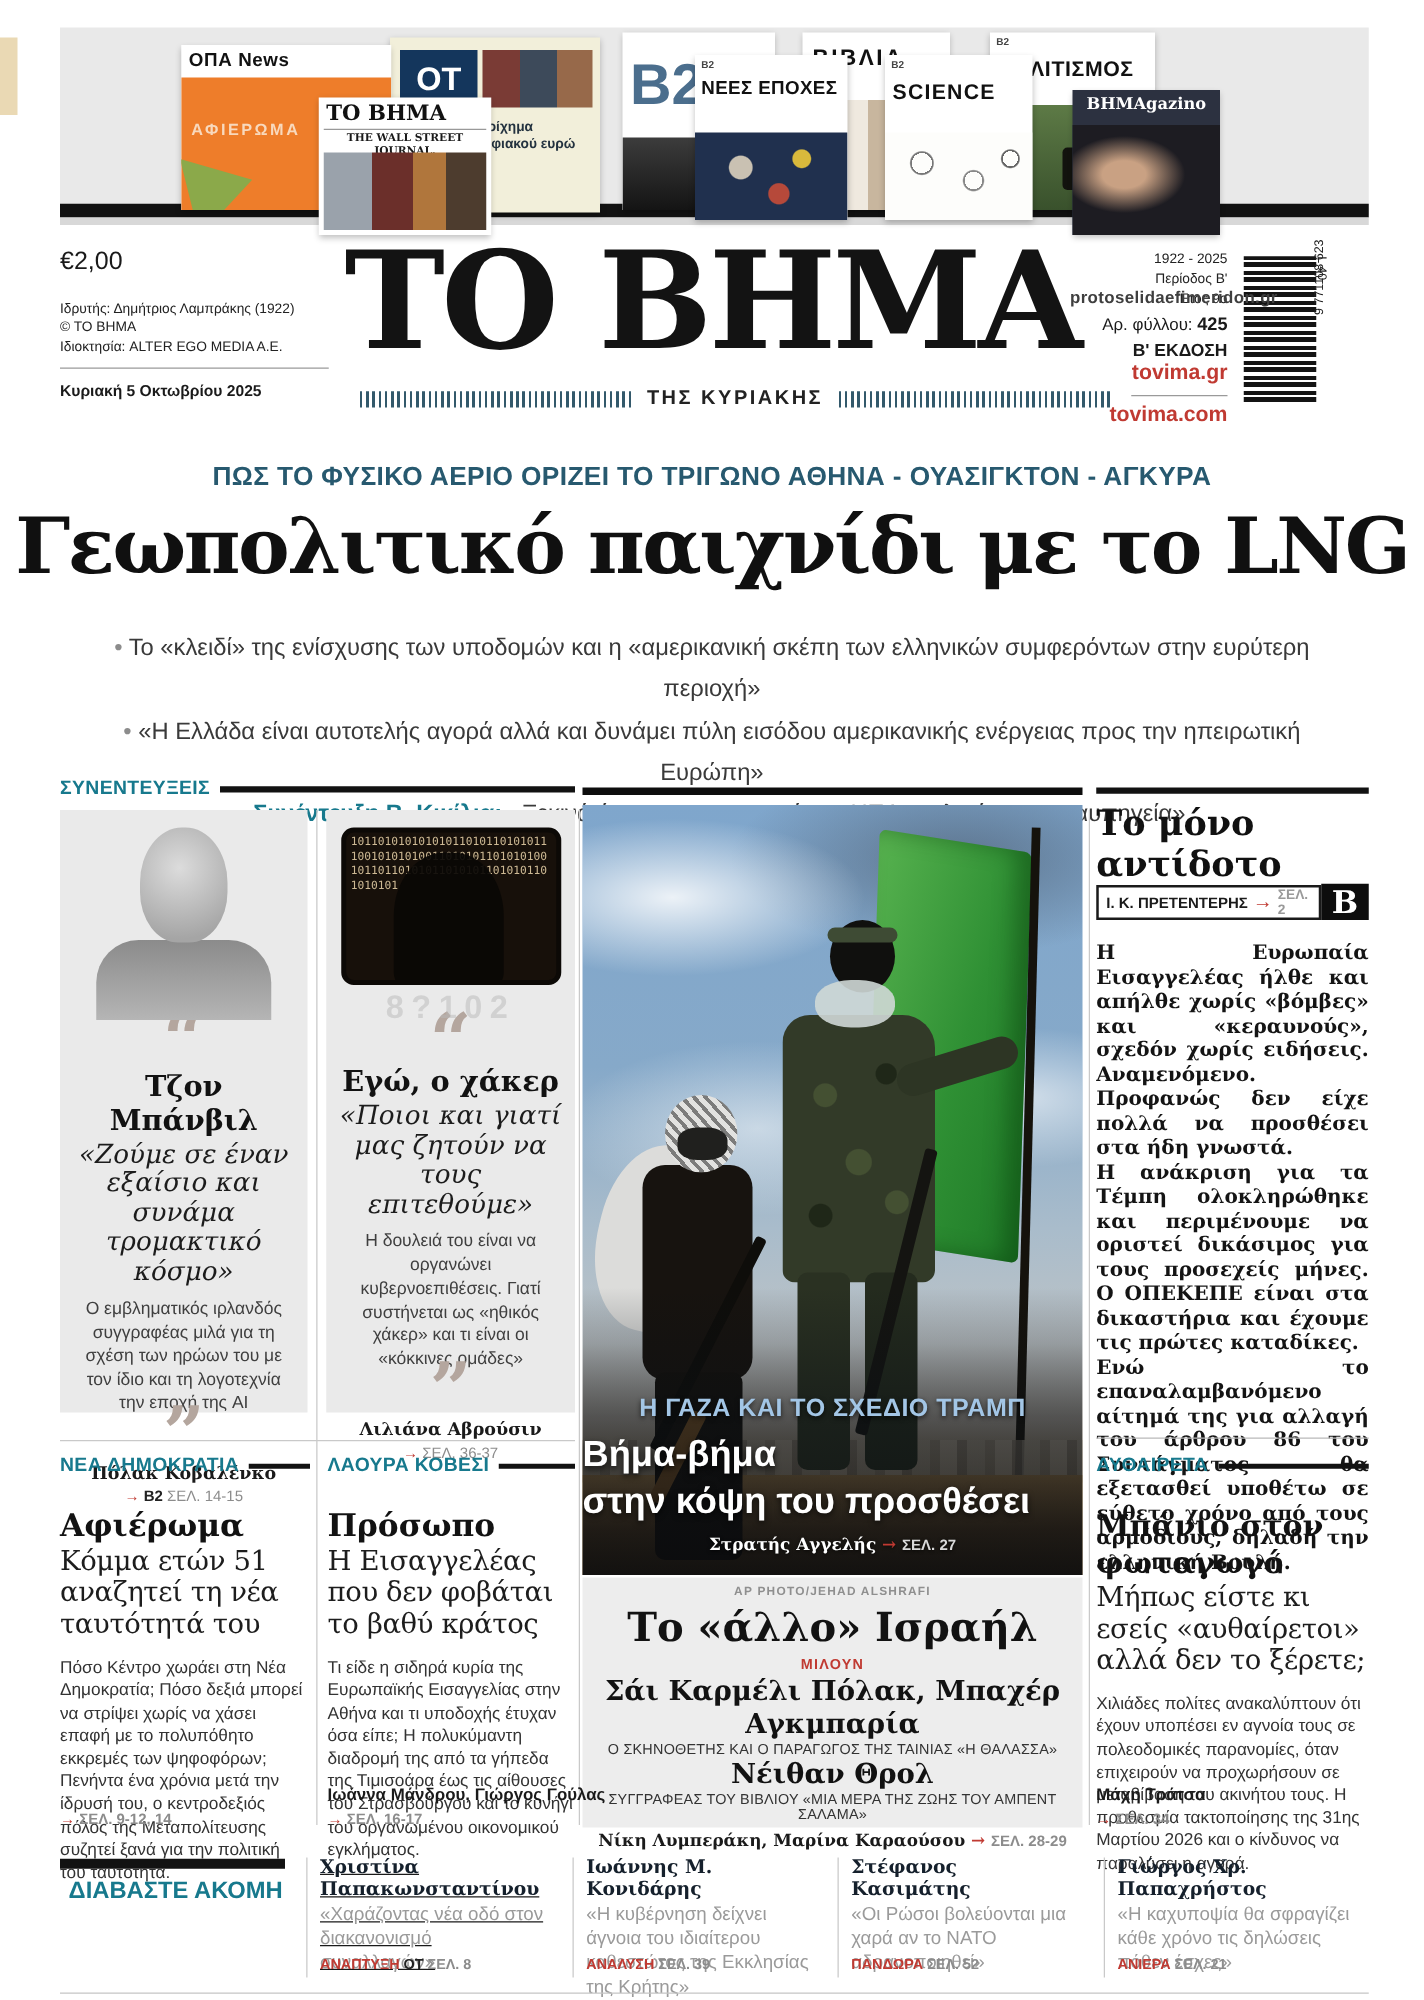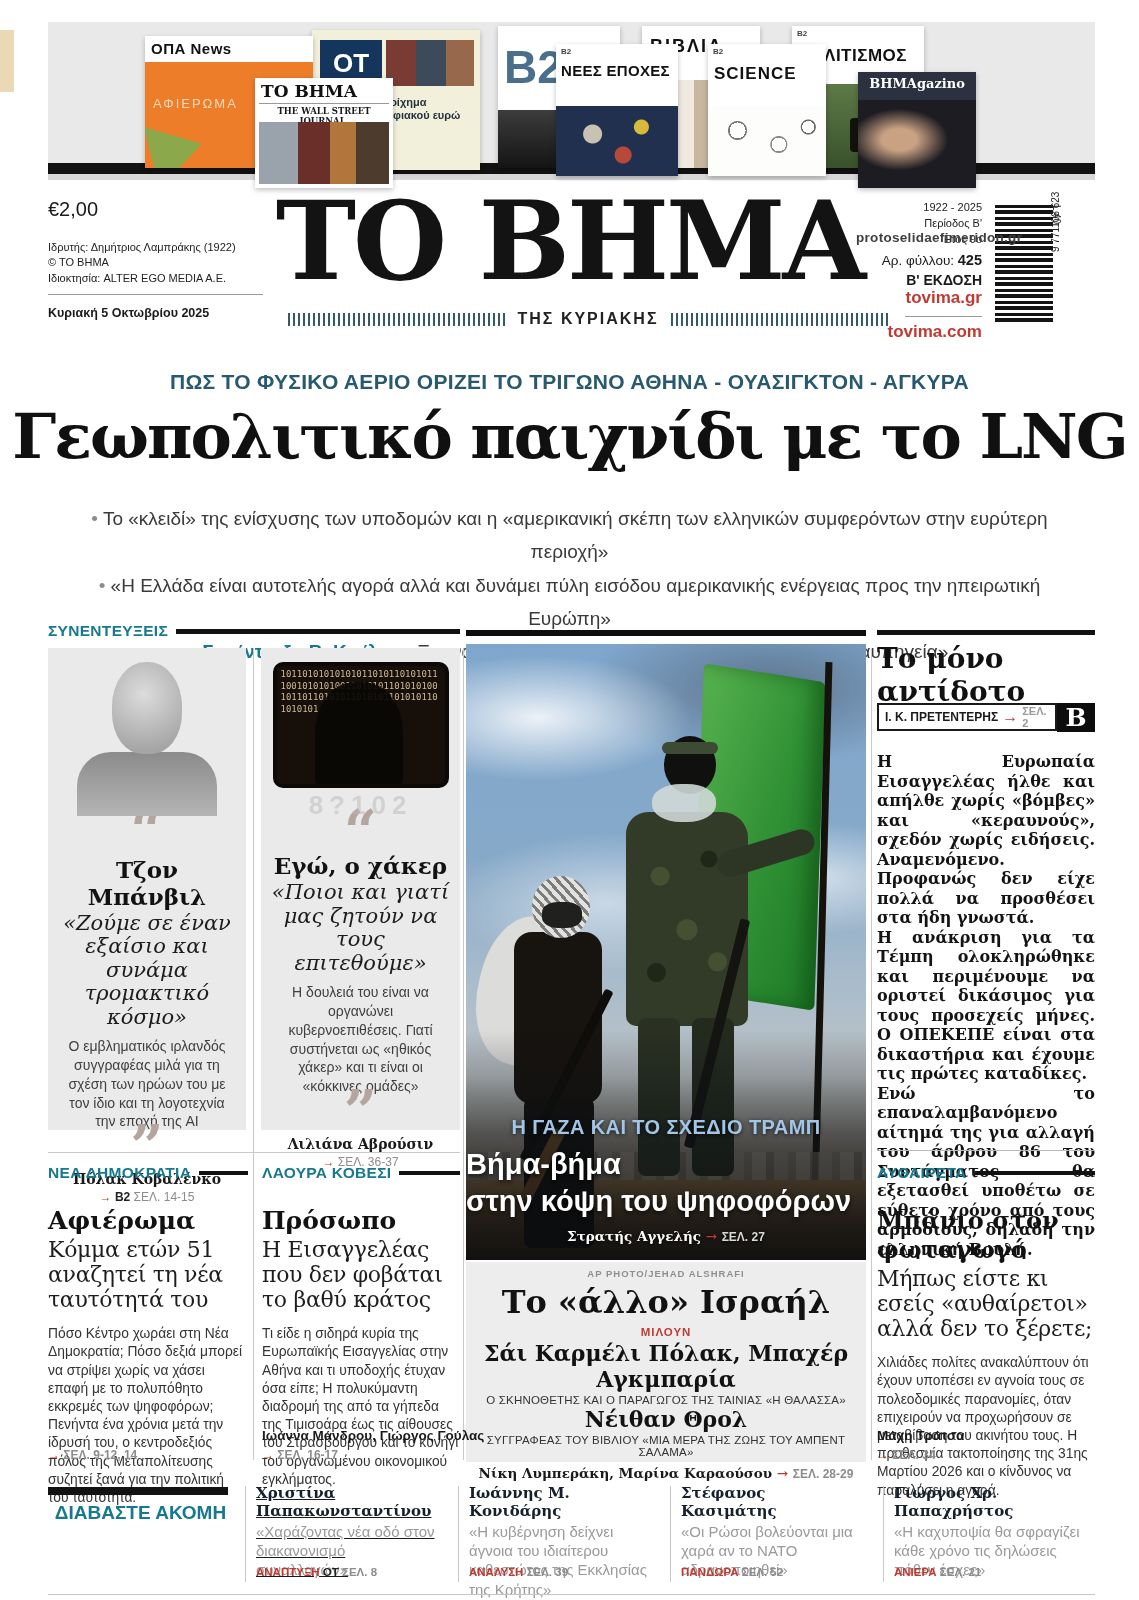--- a/index.html
+++ b/index.html
@@ -12,21 +12,21 @@
   
   .shelf{left:48px;top:22px;width:1047px;height:150px;background:#e9e9e9;}
   .shelf-bar{left:48px;top:163px;width:1047px;height:11px;background:#121212;}
   .shelf-shadow{left:48px;top:174px;width:1047px;height:6px;background:#d8d8d8;}
   .corner-tab{left:0;top:30px;width:14px;height:62px;background:#ead9b4;}
   .cover{position:absolute;box-shadow:0 2px 5px rgba(0,0,0,.25);overflow:hidden;background:#fff;}
   .cover .c-head{font-weight:bold;color:#111;}
   .c-opa{left:145px;top:36px;width:168px;height:132px;z-index:2;}
   .c-opa .c-head{padding:4px 6px 2px;font-size:15px;letter-spacing:.5px;}
   .c-opa .c-body{position:absolute;left:0;top:26px;right:0;bottom:0;background:#ee7d2a;}
-  .c-opa .c-tag{position:absolute;left:8px;top:34px;color:#f8d9bd;font-size:13px;letter-spacing:2px;}
+  .c-opa .c-tag{position:absolute;left:8px;top:34px;color:#f8d9bd;font-size:13px;letter-spacing:2px;font-weight:bold;}
   .c-opa .origami{position:absolute;left:6px;top:58px;width:0;height:0;border-left:52px solid #7fae4e;
        border-top:30px solid transparent;border-bottom:34px solid transparent;transform:rotate(-14deg);opacity:.9;}
   .c-ot{left:312px;top:30px;width:168px;height:140px;z-index:1;background:#f2efda;}
   .c-ot .ot-block{position:absolute;left:8px;top:10px;width:62px;height:46px;background:#14365c;color:#fff;
        font-weight:bold;font-size:26px;display:flex;align-items:center;justify-content:center;}
   .c-ot .ot-pics{position:absolute;right:6px;top:10px;width:88px;height:46px;
        background:linear-gradient(90deg,#7a3b35 0 30px,#3d4a5a 30px 60px,#97694a 60px 88px);}
   .c-ot .ot-sub{position:absolute;left:66px;top:66px;right:4px;color:#23323f;font-weight:bold;font-size:11px;line-height:1.2;}
   .c-wsj{left:255px;top:78px;width:138px;height:110px;z-index:3;}
   .c-wsj .c-head{font-family:"DejaVu Serif",serif;font-size:17px;padding:3px 6px 0;}
@@ -126,21 +126,21 @@
   .card .iv-name{font-family:"DejaVu Serif",serif;font-weight:bold;font-size:23px;color:#121212;margin-top:8px;}
   .card .iv-quote{font-family:"DejaVu Serif",serif;font-style:italic;font-size:21px;line-height:1.12;color:#1c1c1c;margin-top:2px;}
   .card .iv-dek{font-size:14px;line-height:1.34;color:#3f3f3f;margin-top:8px;}
   .card .iv-by{font-family:"DejaVu Serif",serif;font-weight:bold;font-size:14px;margin-top:8px;}
   .card .iv-ref{font-size:12px;color:#8c8c8c;margin-top:3px;}
   .card .iv-ref b{color:#222;}
 
   
   .op-rule{left:877px;top:630px;width:218px;height:5px;background:#121212;}
   .op-title{left:877px;top:642px;width:218px;font-family:"DejaVu Serif",serif;font-weight:bold;font-size:28px;color:#111;}
-  .op-bybox{left:877px;top:698px;width:218px;height:38px;display:flex;align-items:center;}
+  .op-bybox{left:877px;top:698px;width:218px;height:38px;display:flex;align-items:flex-end;}
   .op-bybox .bx{flex:1;border:2px solid #1a1a1a;display:flex;align-items:center;padding:0 6px;gap:4px;background:#fff;}
   .op-bybox .nm{font-weight:800;font-size:12px;white-space:nowrap;}
   .op-bybox .pg{font-size:11px;color:#9a9a9a;font-weight:bold;}
   .op-bybox .blogo{width:38px;background:#0d0d0d;color:#fff;display:flex;align-items:center;justify-content:center;
        font-family:"DejaVu Serif",serif;font-weight:bold;font-size:25px;}
   .op-body{left:877px;top:752px;width:218px;font-family:"DejaVu Serif",serif;font-weight:bold;font-size:16px;
        line-height:1.22;color:#141414;text-align:justify;}
   .op-body p{margin:0;}
   .op-div{left:877px;top:1150px;width:218px;border-top:1px solid #b9b9b9;}
 
@@ -408,21 +408,21 @@
       <div class="ft-legR"></div>
       <div class="ft-head"></div>
       <div class="ft-band"></div>
       <div class="ft-scarf"></div>
       <div class="ft-rifle"></div>
     </div>
     <div class="ph-shade"></div>
     <div class="ph-kicker">Η ΓΑΖΑ ΚΑΙ ΤΟ ΣΧΕΔΙΟ ΤΡΑΜΠ</div>
     <div class="ph-head">
       <div>Βήμα-βήμα</div>
-      <div>στην κόψη του ψηφοφόρων</div>
+      <div>στην κόψη του προσθέσει</div>
     </div>
     <div class="ph-by">
       <span>Στρατής Αγγελής</span>
       <span class="arrow">→</span>
       <span class="pg">ΣΕΛ. 27</span>
     </div>
   </div>
 
   <div class="abs il-box">
     <div class="il-credit">AP PHOTO/JEHAD ALSHRAFI</div>

